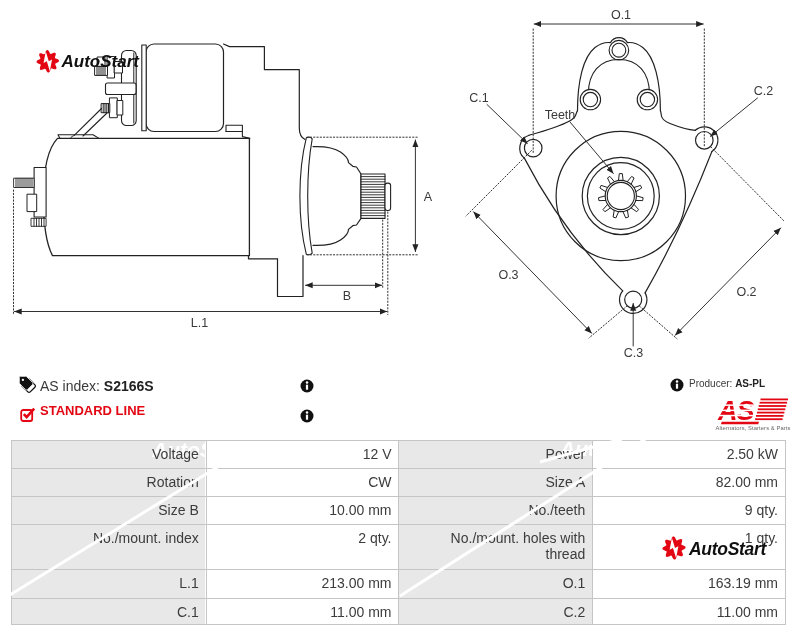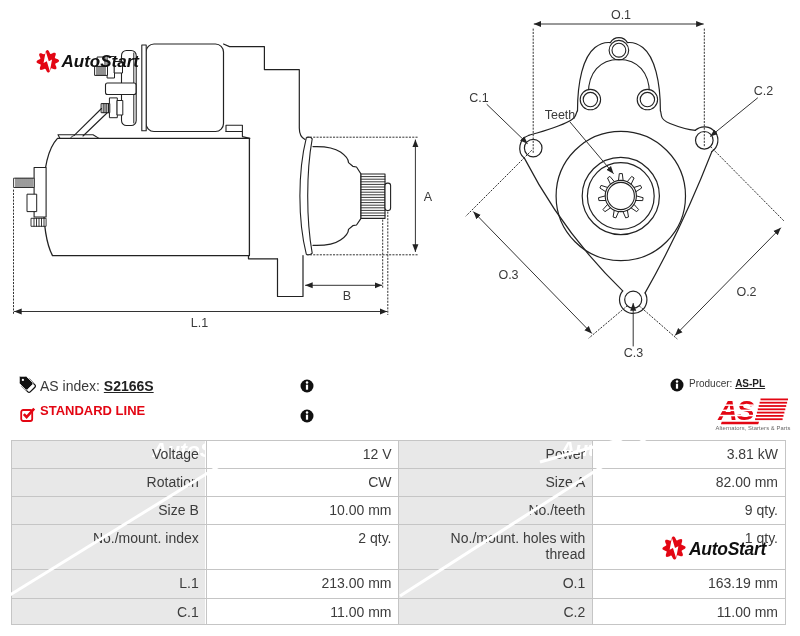--- a/index.html
+++ b/index.html
@@ -1,20 +1,20 @@
 <!DOCTYPE html>
 <html><head>
 <meta charset="utf-8">
 <style>
   html,body{margin:0;padding:0;}
   body{width:800px;height:636px;background:#fff;font-family:"Liberation Sans",sans-serif;position:relative;overflow:hidden;}
   #stage{position:absolute;left:0;top:0;width:700px;height:636px;}
   .abs{position:absolute;}
   .info{font-size:14px;color:#3a3a3a;white-space:nowrap;}
-  .info b{color:#222;text-decoration:underline;}
+  .info b{color:#222;}
   .red{color:#e30613;font-weight:bold;}
   table.spec{border-collapse:collapse;table-layout:fixed;width:775px;font-size:14px;color:#3c3c3c;}
   table.spec td{border:1px solid #c5c5c5;padding:5px 7px 4px 7px;text-align:right;vertical-align:top;line-height:16px;margin-top:8px;}
   td.lab{background:transparent;}
   td.val{background:transparent;}
   #tbg{position:absolute;left:11px;top:440px;width:775px;height:184px;
        background:linear-gradient(90deg,#e8e8e8 0 194px,#fff 194px 388px,#e8e8e8 388px 582px,#fff 582px);}
 </style>
 </head>
 <body>
@@ -235,21 +235,21 @@
           <col style="width:194px">
           <col style="width:192px">
           <col style="width:193px">
           <col style="width:192px">
         </colgroup>
       <tbody>
           <tr style="height:28px">
             <td class="lab">Voltage</td>
             <td class="val">12 V</td>
             <td class="lab">Power</td>
-            <td class="val">3.81 kW</td>
+            <td class="val">2.50 kW</td>
           </tr>
       <tr style="height:28px">
             <td class="lab">Rotation</td>
             <td class="val">CW</td>
             <td class="lab">Size A</td>
             <td class="val">82.00 mm</td>
           </tr>
       <tr style="height:28px">
             <td class="lab">Size B</td>
             <td class="val">10.00 mm</td>

